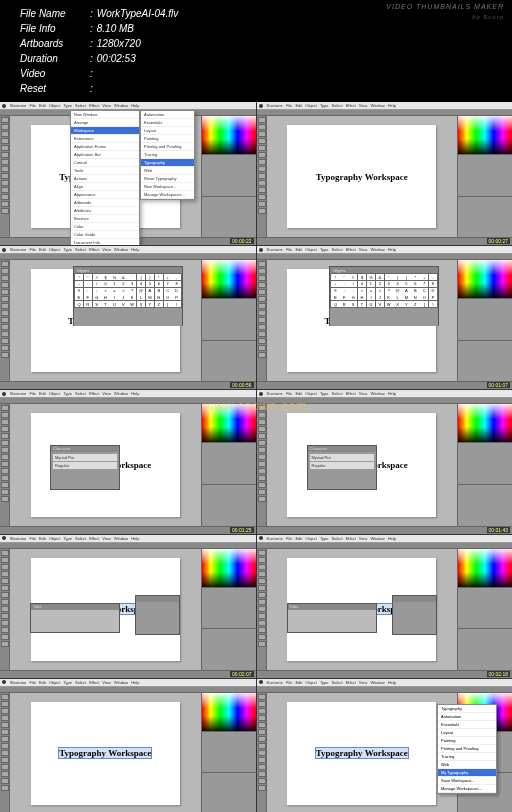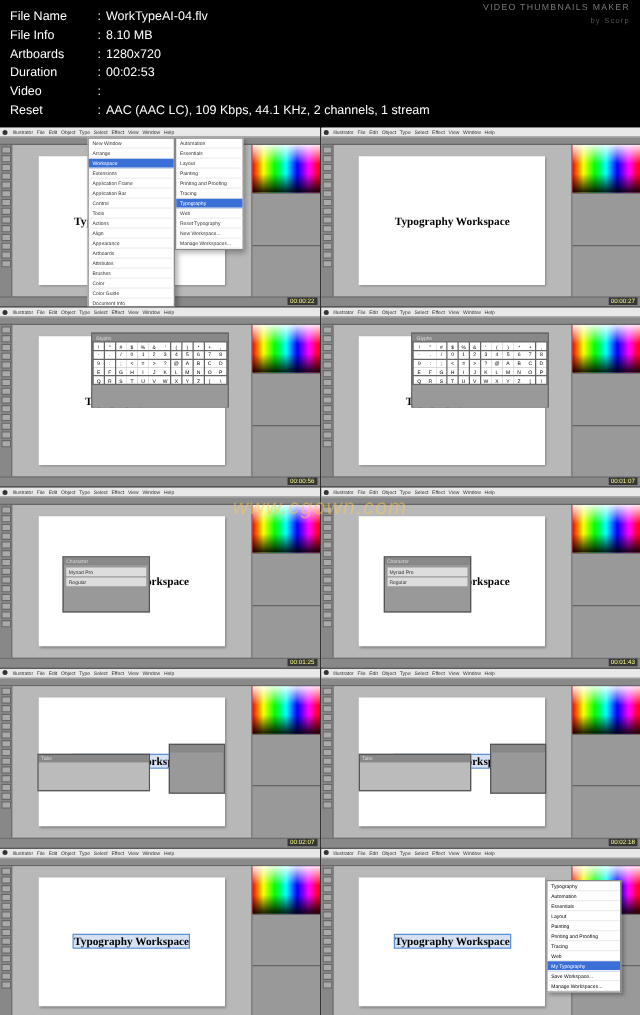--- a/index.html
+++ b/index.html
@@ -1,17 +1,17 @@
 <!DOCTYPE html>
 <html><head>
 <meta charset="utf-8">
 <style>
   * { margin: 0; padding: 0; box-sizing: border-box; }
   body { width: 512px; height: 812px; background: #000; font-family: Arial, sans-serif; overflow: hidden; }
-  .header { background: #000; color: #fff; padding: 6px 8px; font-size: 10px; line-height: 1.5; position: relative; }
+  .header { background: #000; color: #fff; padding: 6px 20px; font-size: 10px; line-height: 1.5; position: relative; font-style: italic; }
   .header-row { display: flex; }
   .header-label { width: 70px; }
   .header-value { margin-left: 4px; }
   .watermark-top { position: absolute; top: 2px; right: 8px; color: #777; font-size: 7px; letter-spacing: 1px; text-align: right; }
   .watermark-top .sub { font-size: 6px; color: #555; }
   .grid { display: grid; grid-template-columns: 1fr 1fr; grid-template-rows: repeat(5, 1fr); height: calc(812px - 92px); gap: 1px; background: #333; }
   .thumb { background: #b0b0b0; position: relative; overflow: hidden; }
   .menubar { background: #e8e8e8; height: 8px; border-bottom: 1px solid #999; display: flex; align-items: center; padding: 0 2px; gap: 1px; }
   .menubar span { font-size: 4px; color: #333; margin-right: 2px; }
   .apple-dot { width: 4px; height: 4px; background: #333; border-radius: 50%; margin-right: 3px; flex-shrink: 0; }
@@ -36,21 +36,21 @@
   .glyph-grid { display: grid; grid-template-columns: repeat(12, 1fr); gap: 0.5px; background: #666; padding: 1px; height: 35px; }
   .glyph-cell { background: #fff; font-size: 4px; display: flex; align-items: center; justify-content: center; color: #000; }
   .glyph-panel .tabs { height: 6px; background: #888; font-size: 4px; color: #ddd; padding: 1px 3px; }
   .glyph-panel .info { height: 18px; background: #999; }
   .float-panel { position: absolute; background: #999; border: 1px solid #555; z-index: 5; }
   .float-panel .hdr { background: #888; height: 6px; font-size: 4px; color: #ddd; padding: 0 2px; }
   .float-panel .body { padding: 2px; }
   .ctx-menu { position: absolute; background: #fff; border: 1px solid #888; font-size: 4px; z-index: 10; width: 60px; box-shadow: 2px 2px 3px rgba(0,0,0,0.3); }
   .ctx-item { padding: 1px 3px; border-bottom: 0.5px solid #eee; }
   .ctx-item.hl { background: #3a6fd8; color: #fff; }
-  .center-wm { position: absolute; top: 50%; left: 50%; transform: translate(-50%,-50%); font-size: 17px; color: rgba(255,200,80,0.5); font-style: italic; z-index: 50; pointer-events: none; letter-spacing: 1px; }
+  .center-wm { position: absolute; top: 50%; left: 50%; transform: translate(-50%,-50%); font-size: 12px; color: rgba(255,200,80,0.5); z-index: 50; pointer-events: none; letter-spacing: 1px; }
   .bottombar { height: 8px; background: #888; border-top: 1px solid #666; }
 </style>
 </head>
 <body>
 
 <div class="header">
   <div class="watermark-top">
     <div>VIDEO THUMBNAILS MAKER</div>
     <div class="sub">by Scorp</div>
   </div>
@@ -75,21 +75,20 @@
         <div>:</div>
         <div class="header-value">00:02:53</div>
       </div>
       <div class="header-row">
         <div class="header-label">Video</div>
         <div>:</div>
       </div>
       <div class="header-row">
         <div class="header-label">Reset</div>
         <div>:</div>
-        <div class="header-value">AAC (AAC LC), 109 Kbps, 44.1 KHz, 2 channels, 1 stream</div>
       </div>
     </div>
 </div>
 
 <div class="grid" id="grid">
     <div class="thumb">
       <div class="menubar">
         <div class="apple-dot"></div>
         <span>Illustrator</span>
         <span>File</span>

